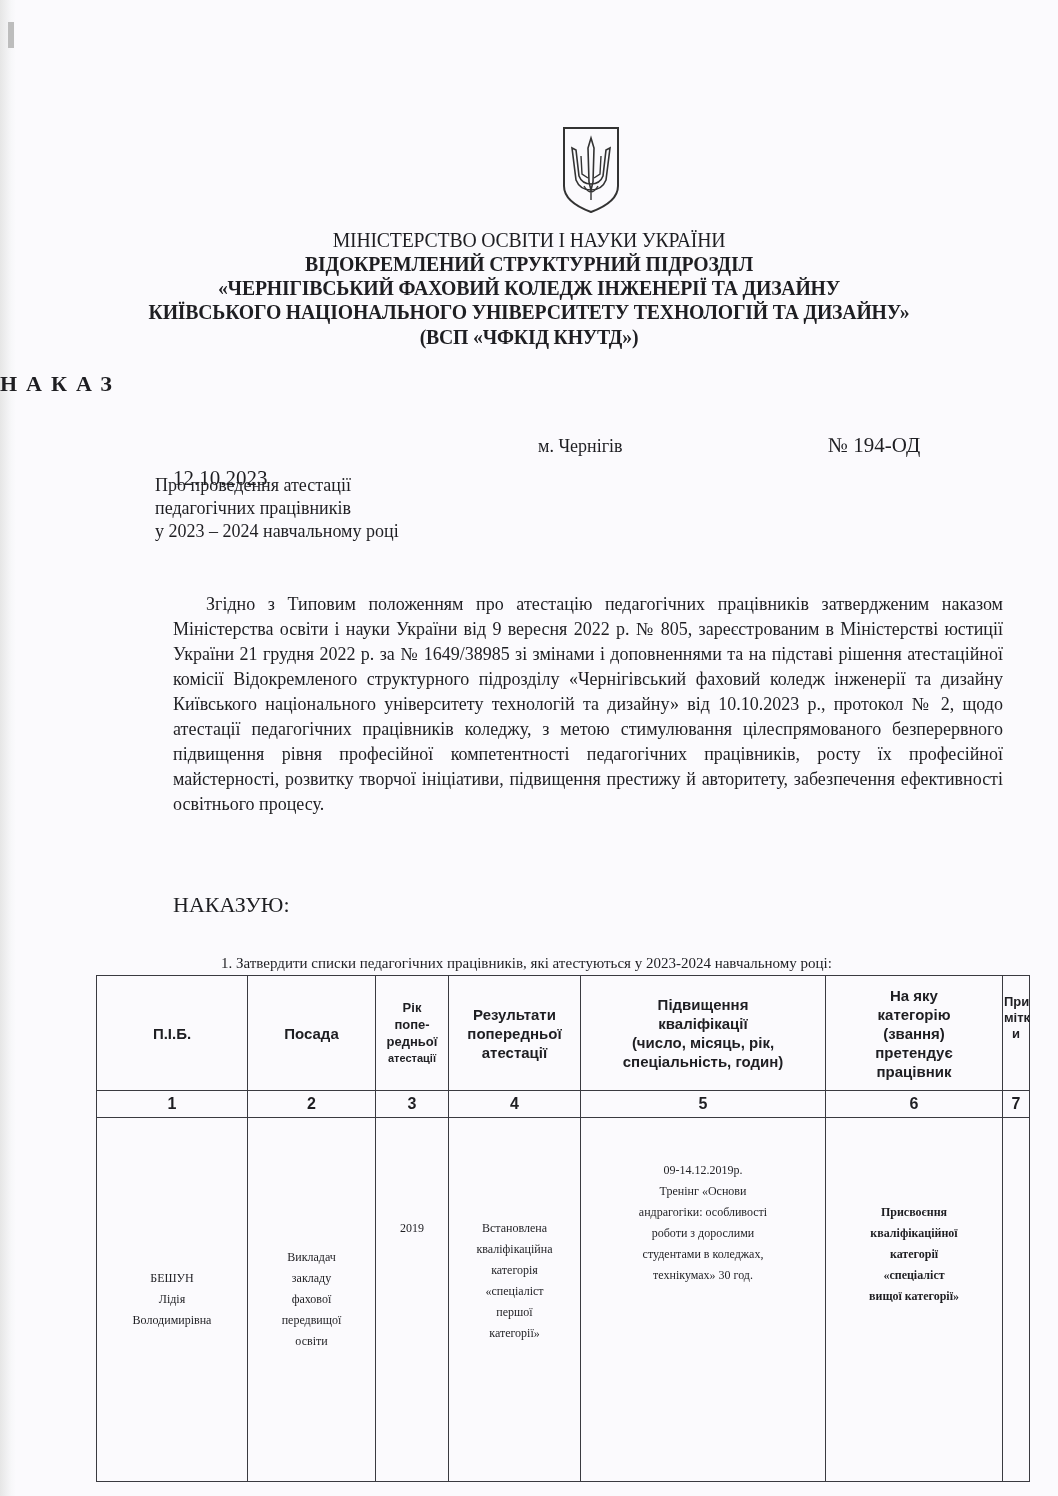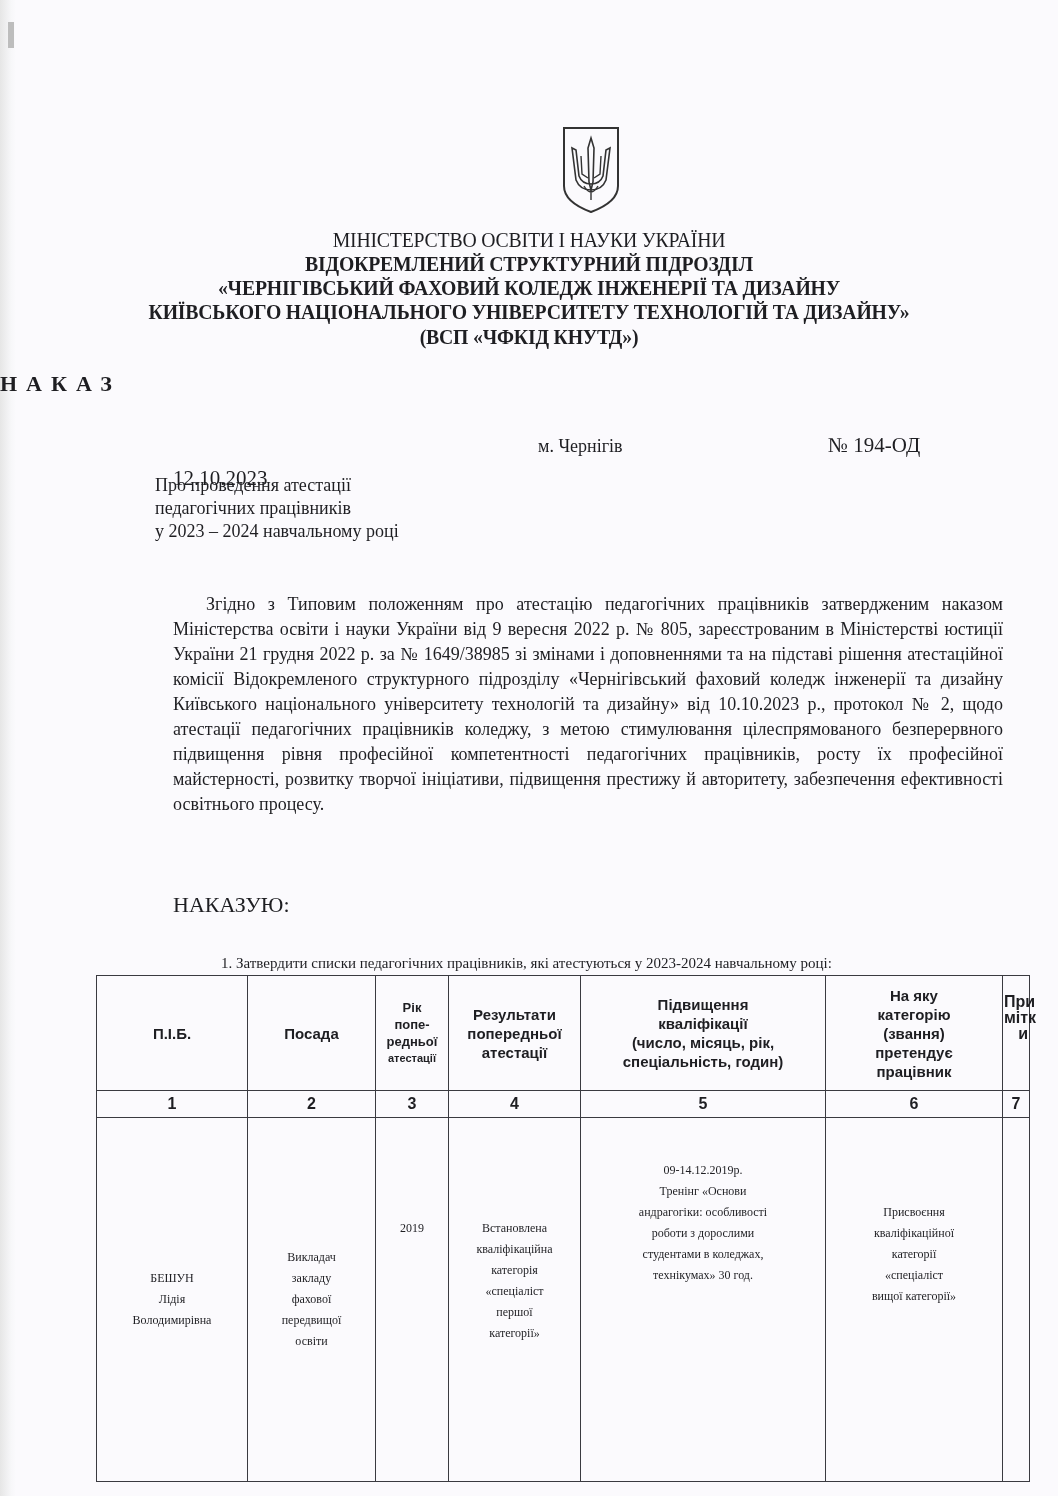--- a/index.html
+++ b/index.html
@@ -20,21 +20,21 @@
   .title { position: absolute; top: 371px; left: 0; width: 1058px; font-weight: bold; font-size: 22px; letter-spacing: 9px; }
   .meta { font-size: 21px; top: 433px; }
   .subject { left: 155px; top: 474px; font-size: 18px; line-height: 23px; }
   .para { left: 173px; top: 592px; width: 830px; font-size: 18px; line-height: 25px; text-align: justify; text-indent: 33px; }
   .order-heading { left: 173px; top: 892px; font-size: 22px; font-weight: normal; }
   .item { left: 173px; top: 924px; width: 830px; font-size: 15px; line-height: 23px; text-align: justify; text-indent: 48px; margin-top: 28px; }
   table { position: absolute; left: 96px; top: 975px; border-collapse: collapse; table-layout: fixed; width: 933px; }
   td, th { border: 1.3px solid #3a3a40; padding: 0 1px; text-align: center; vertical-align: middle; }
   th { font-family: "Liberation Sans", sans-serif; font-weight: bold; font-size: 15px; line-height: 19px; color: #1e1e22; }
   th.small { font-size: 13px; line-height: 17px; }
-  th.tiny { font-size: 16px; line-height: 16px; text-align: right; vertical-align: top; padding-top: 18px; }
+  th.tiny { font-size: 13px; line-height: 16px; text-align: center; vertical-align: top; padding-top: 18px; }
   .num-row td { font-family: "Liberation Sans", sans-serif; font-weight: bold; font-size: 16px; height: 26px; }
   .data-row td { font-size: 12px; line-height: 21px; height: 263px; }
   .data-row td.top { vertical-align: top; padding-top: 40px; }
 </style>
 </head>
 <body>
 
 <div class="edge">
     <div class="edge-mark"></div>
   </div>
@@ -147,21 +147,21 @@
       <div>категорії»</div>
     </td>
     <td style="vertical-align:top; padding-top:42px;">
       <div>09-14.12.2019р.</div>
       <div>Тренінг «Основи</div>
       <div>андрагогіки: особливості</div>
       <div>роботи з дорослими</div>
       <div>студентами в коледжах,</div>
       <div>технікумах» 30 год.</div>
     </td>
-    <td style="vertical-align:top; padding-top:84px;">
+    <td style="vertical-align:top; padding-top:84px;font-weight:bold;">
       <div>Присвоєння</div>
       <div>кваліфікаційної</div>
       <div>категорії</div>
       <div>«спеціаліст</div>
       <div>вищої категорії»</div>
     </td>
     <td></td>
   </tr>
 </tbody>
   </table>

